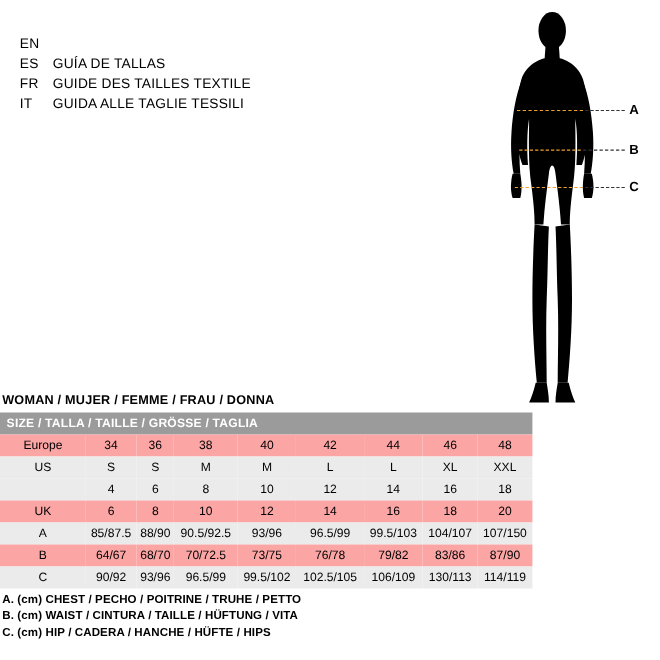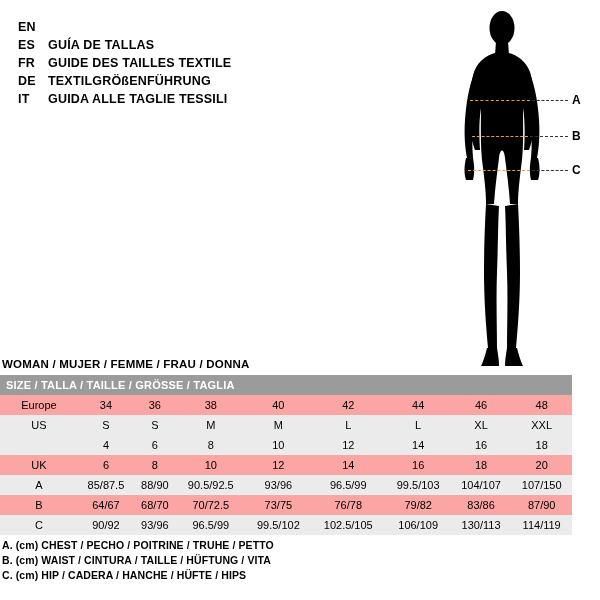--- a/index.html
+++ b/index.html
@@ -20,24 +20,23 @@
     position: relative;
     width: 600px;
     height: 600px;
     box-sizing: border-box;
     padding: 14px 16px 0 16px;
   }
 
   
   .lang-block {
     position: absolute;
-    top: 20px;
+    top: 33px;
     left: 18px;
     width: 300px;
-    font-weight: bold;
   }
   .lang-row {
     display: flex;
     align-items: baseline;
     height: 18px;
     font-size: 12.5px;
     letter-spacing: 0.2px;
   }
   .lang-code {
     width: 30px;
@@ -89,21 +88,21 @@
     width: 568px;
   }
   .woman-title {
     font-size: 11.5px;
     font-weight: bold;
     letter-spacing: 0.2px;
     margin: 0 0 5px 2px;
   }
   table.size-table {
     border-collapse: collapse;
-    width: 572px;
+    width: 484px;
     font-size: 11px;
   }
   table.size-table td, table.size-table th {
     padding: 2px 0;
     height: 16px;
     line-height: 14px;
     text-align: center;
     font-weight: normal;
   }
   table.size-table th.head-cell {
@@ -148,24 +147,20 @@
     <div class="lang-row">
       <span class="lang-code">EN</span>
     </div>
     <div class="lang-row">
       <span class="lang-code">ES</span>
       <span class="lang-text">GUÍA DE TALLAS</span>
     </div>
     <div class="lang-row">
       <span class="lang-code">FR</span>
       <span class="lang-text">GUIDE DES TAILLES TEXTILE</span>
-    </div>
-    <div class="lang-row">
-      <span class="lang-code">DE</span>
-      <span class="lang-text">TEXTILGRÖßENFÜHRUNG</span>
     </div>
     <div class="lang-row">
       <span class="lang-code">IT</span>
       <span class="lang-text">GUIDA ALLE TAGLIE TESSILI</span>
     </div>
   </div>
 
   <div class="figure-area">
 
     <svg class="silhouette" viewBox="0 0 110 365">

